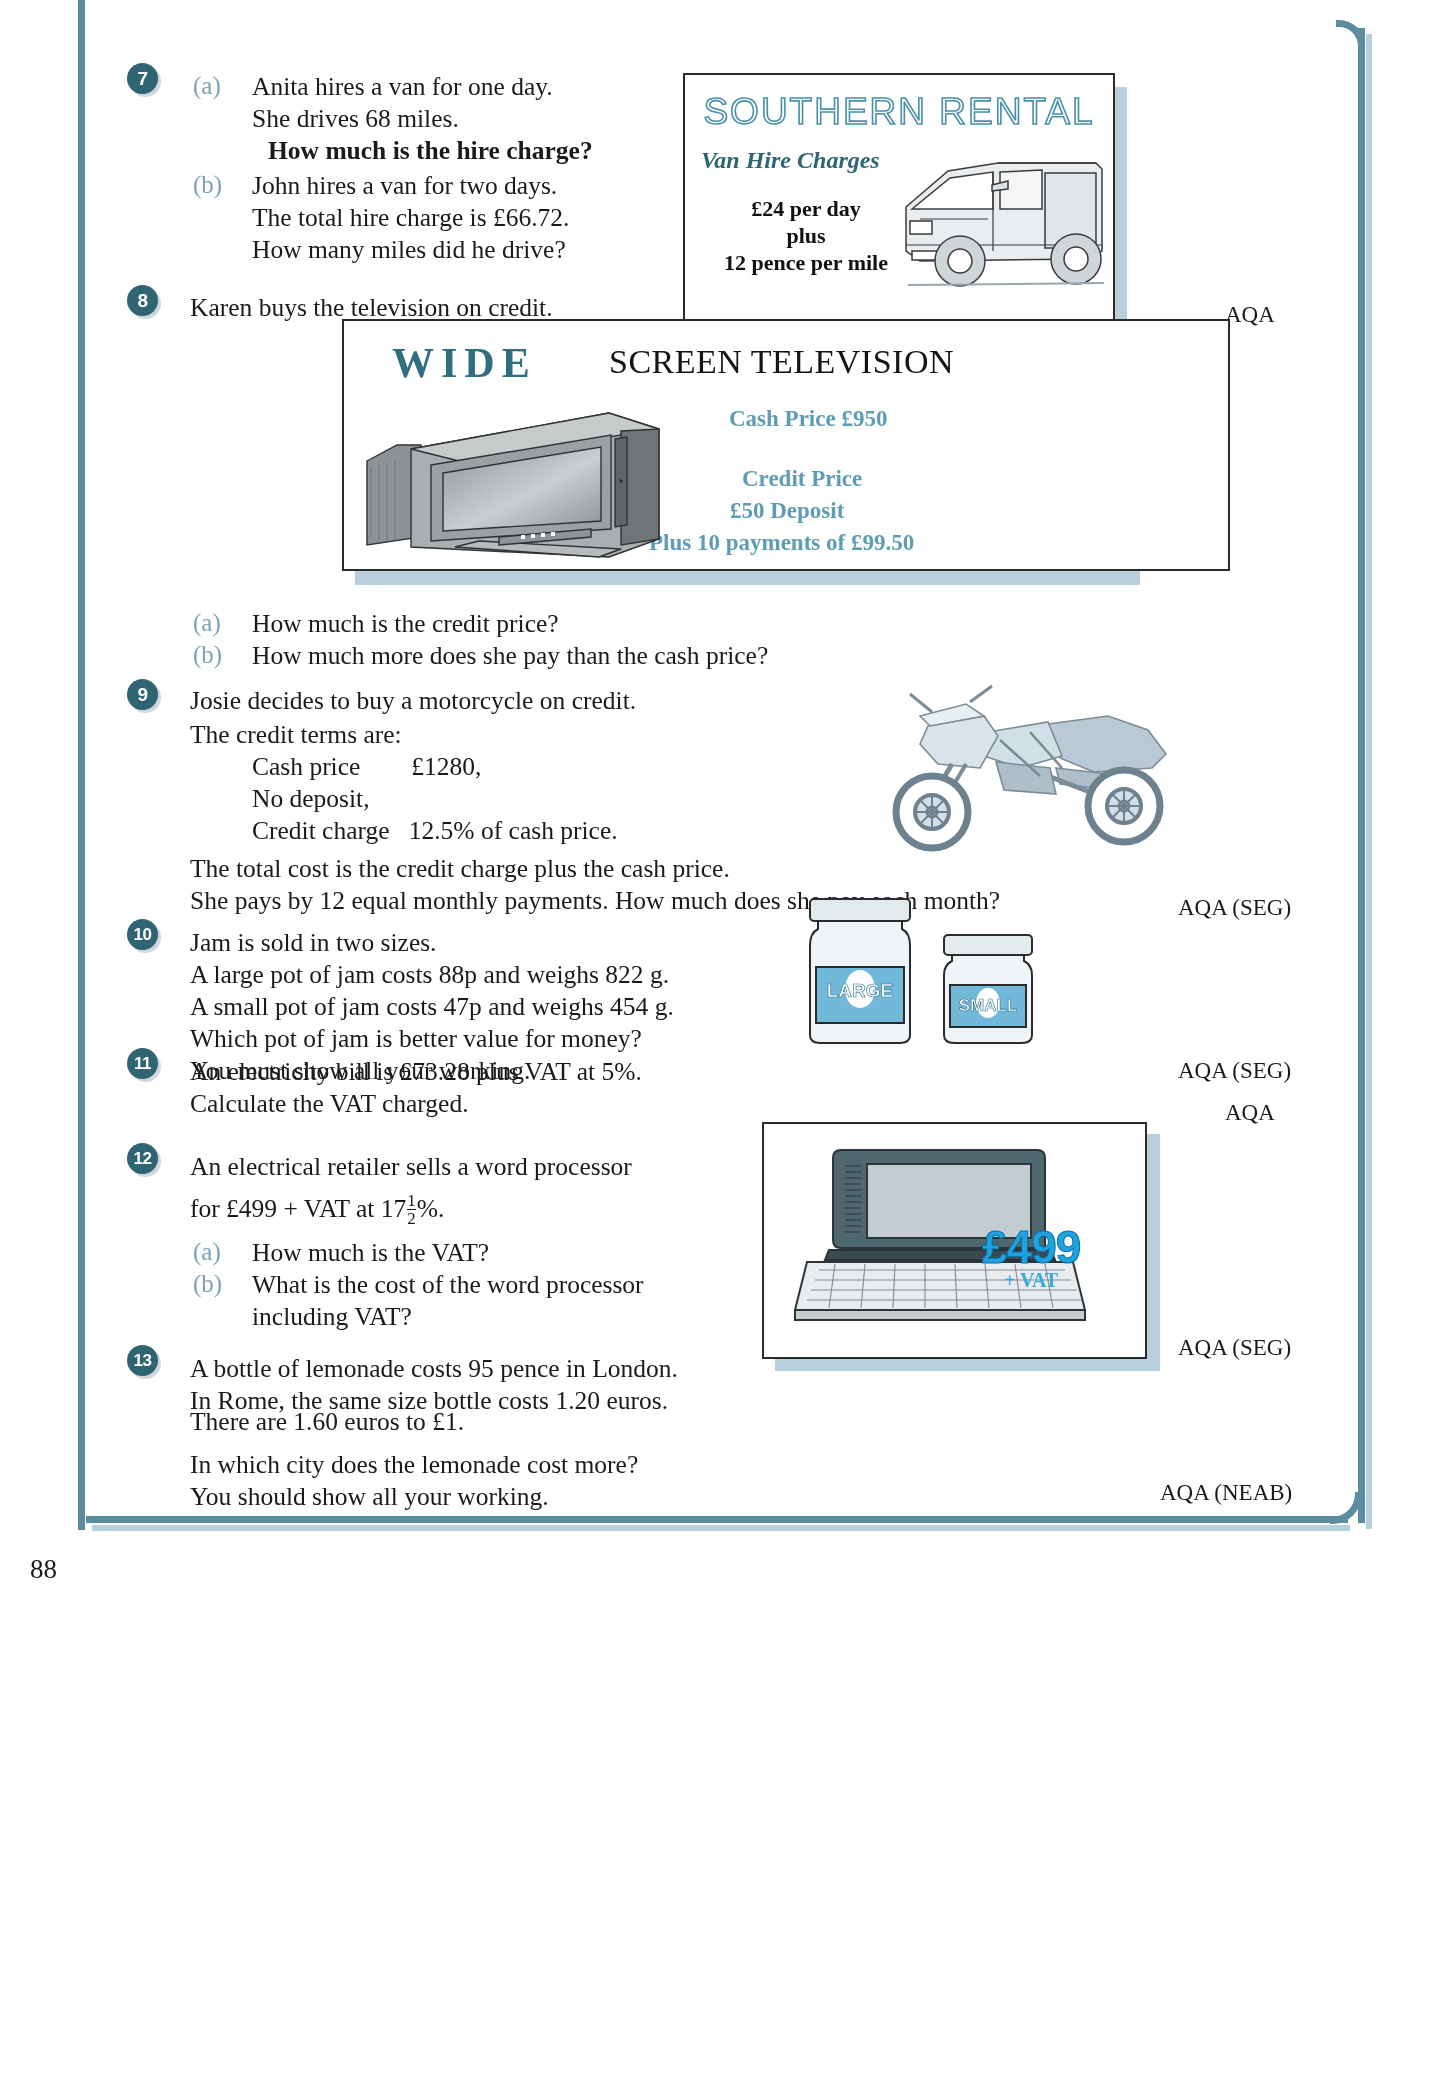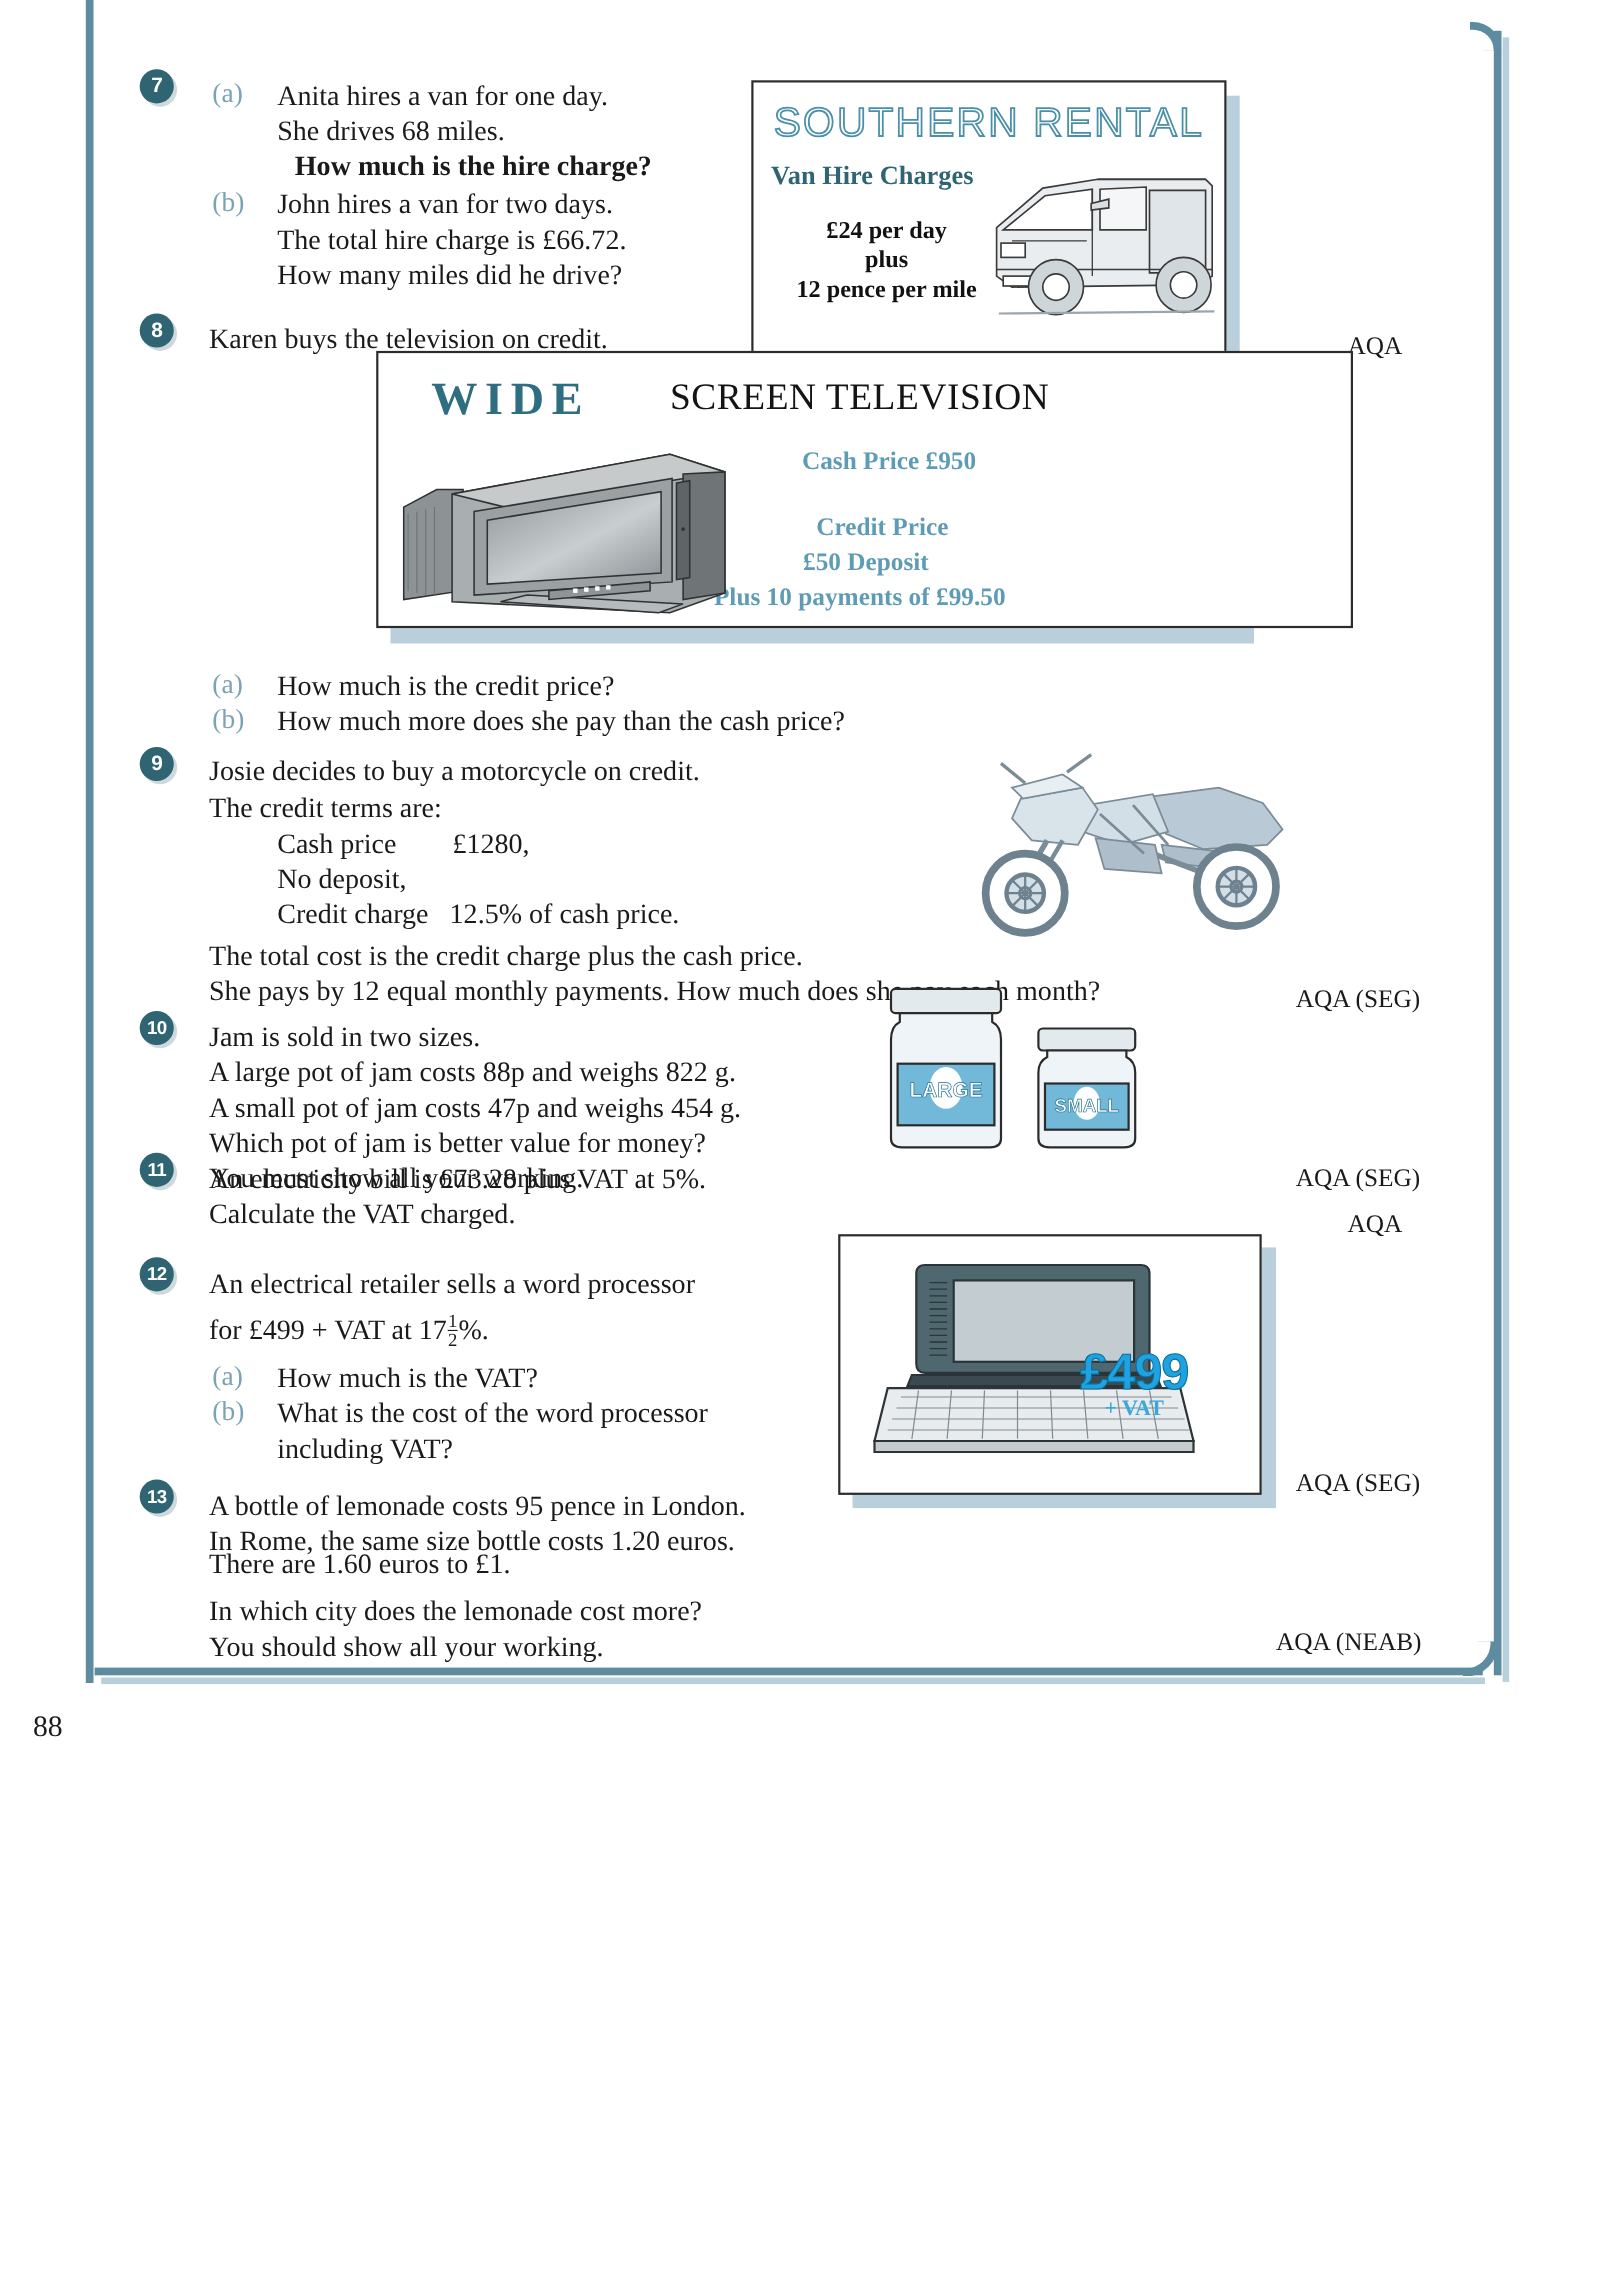--- a/index.html
+++ b/index.html
@@ -105,21 +105,21 @@
     position:absolute; left:0; right:0; top:16px;
     text-align:center;
     font-family:"Liberation Sans", sans-serif;
     font-size:37px; font-weight:400; letter-spacing:2px;
     color:#ffffff;
     -webkit-text-stroke:1.6px #4a90a8;
     text-shadow: 0 0 0 #4a90a8;
   }
   .sr-sub {
     position:absolute; left:16px; top:72px;
-    font-weight:bold; font-size:24px; color:#2f6472;
+    font-weight:bold; font-size:24px; color:#2f6472;font-style:italic;
   }
   .sr-rate {
     position:absolute; left:26px; top:120px; width:190px;
     text-align:center; font-weight:bold; font-size:22px; color:#111;
     line-height:27px;
   }
 
   
   .tv-wide {
     position:absolute; left:48px; top:18px;

